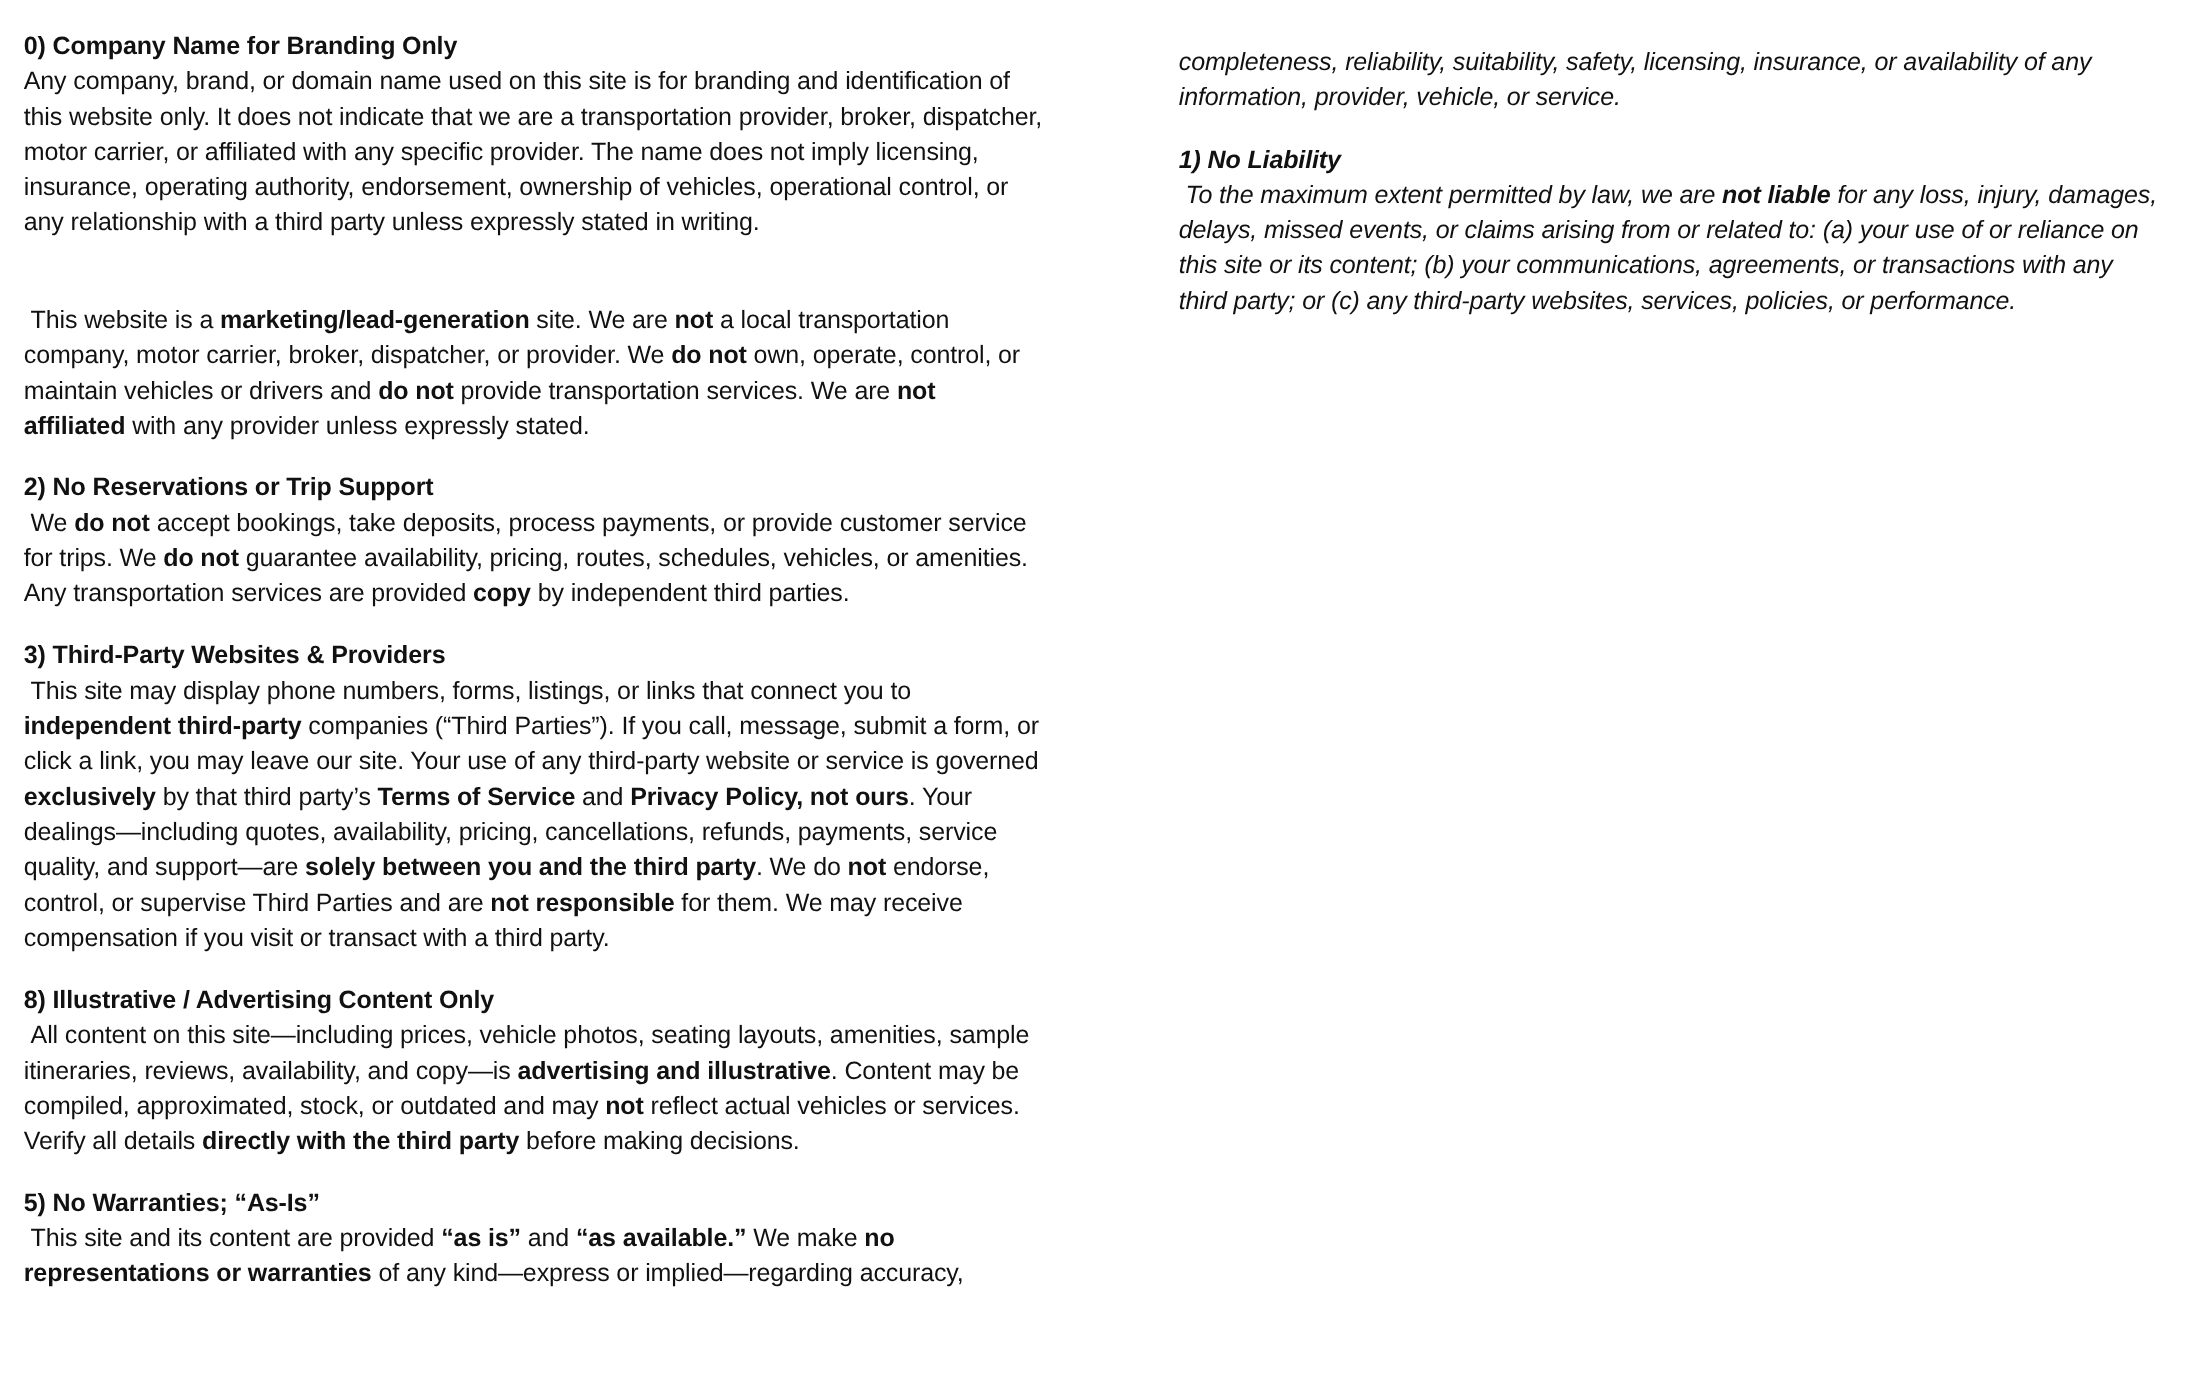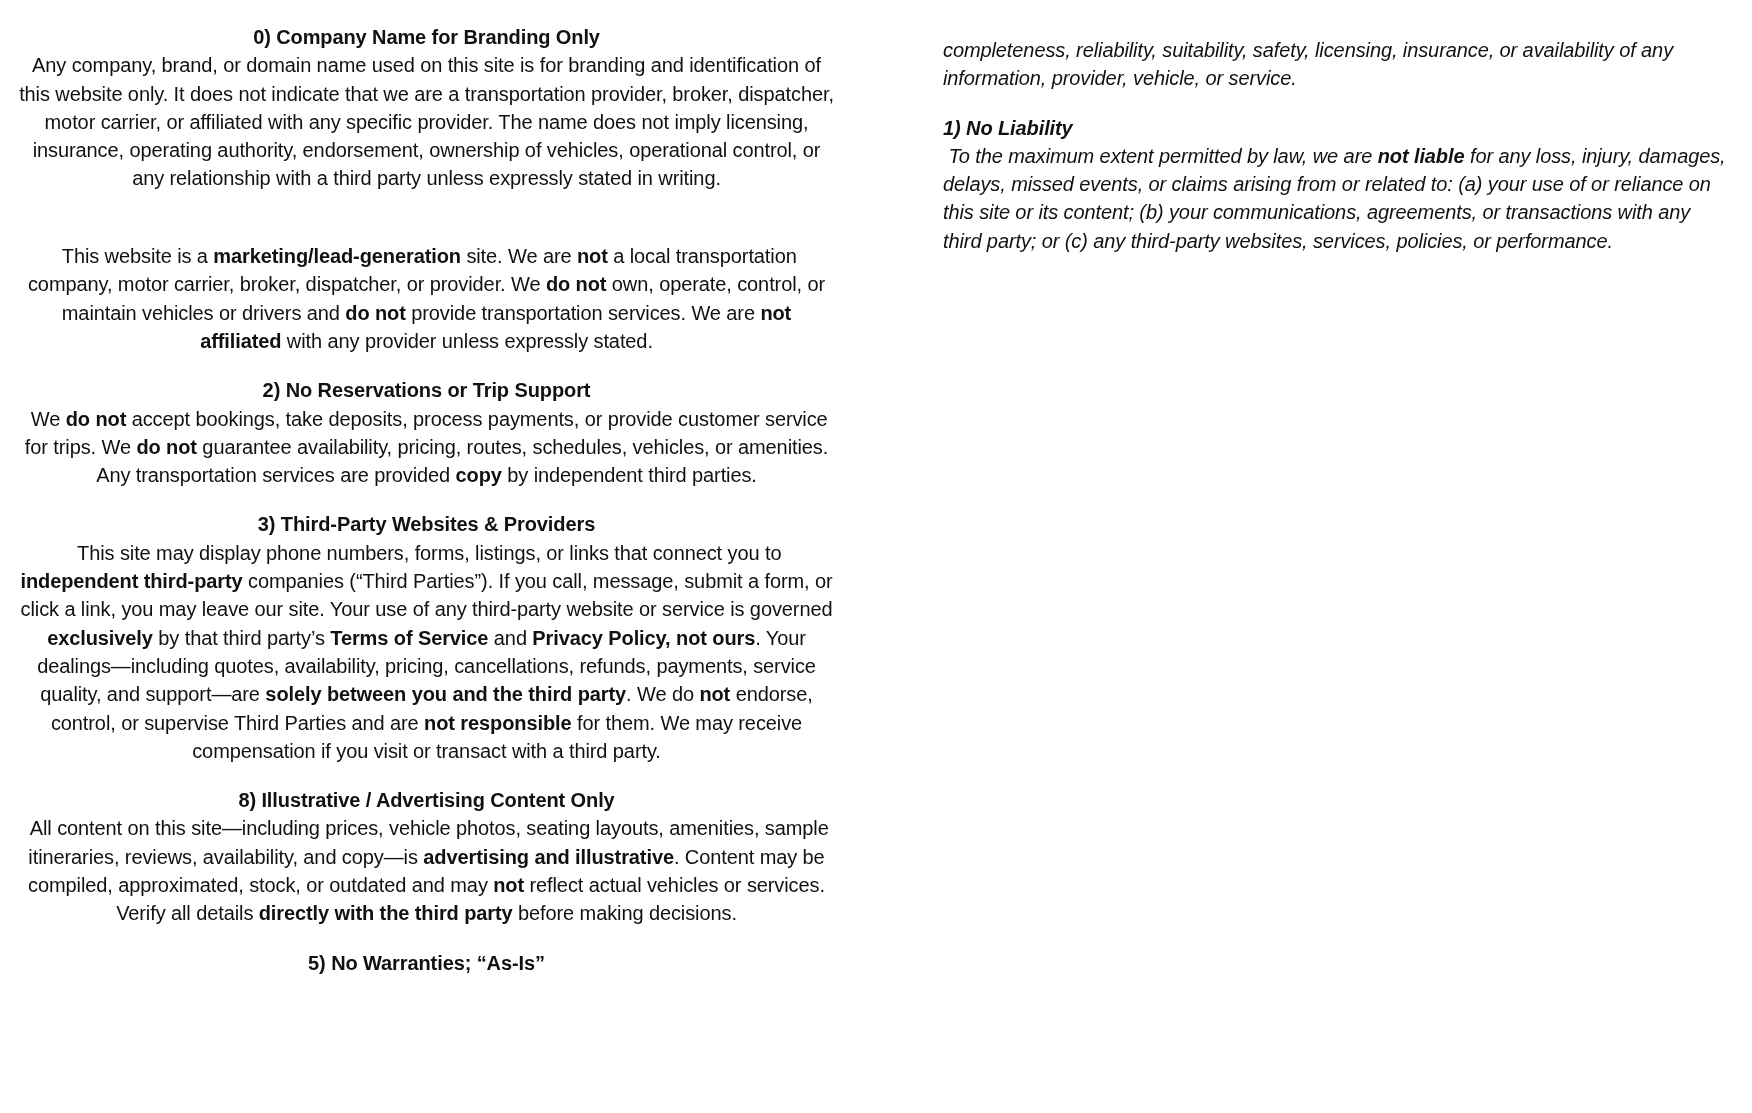--- a/index.html
+++ b/index.html
@@ -18,21 +18,21 @@
     letter-spacing: -0.1px;
   }
   .doc {
     box-sizing: border-box;
     display: flex;
     height: 100%;
     padding: 23px 20px 0 19px;
     gap: 109px;
   }
   .col { flex: none; }
-  .col-left  { width: 815px; text-align: center; }
+  .col-left  { width: 815px; }
   .col-right { width: 789px; padding-top: 13px; font-style: italic; }
   p.block {
     margin: 0 0 21px 0;
   }
   .hd {
     font-weight: 700;
   }
   .bd {
     white-space: pre-wrap; 
   }
@@ -65,20 +65,21 @@
       <span class="bd"><span> This site may display phone numbers, forms, listings, or links that connect you to </span><b>independent third-party</b><span> companies (“Third Parties”). If you call, message, submit a form, or click a link, you may leave our site. Your use of any third-party website or service is governed </span><b>exclusively</b><span> by that third party’s </span><b>Terms of Service</b><span> and </span><b>Privacy Policy,</b><span> </span><b>not ours</b><span>. Your dealings—including quotes, availability, pricing, cancellations, refunds, payments, service quality, and support—are </span><b>solely between you and the third party</b><span>. We do </span><b>not</b><span> endorse, control, or supervise Third Parties and are </span><b>not responsible</b><span> for them. We may receive compensation if you visit or transact with a third party.</span></span>
     </p>
 
     <p class="block">
       <b class="hd">8) Illustrative / Advertising Content Only</b><br>
       <span class="bd"><span> All content on this site—including prices, vehicle photos, seating layouts, amenities, sample itineraries, reviews, availability, and copy—is </span><b>advertising and illustrative</b><span>. Content may be compiled, approximated, stock, or outdated and may </span><b>not</b><span> reflect actual vehicles or services. Verify all details </span><b>directly with the third party</b><span> before making decisions.</span></span>
     </p>
 
     <p class="block">
       <b class="hd">5) No Warranties; “As-Is”</b><br>
+      <span class="bd"><span> This site and its content are provided </span><b>“as is”</b><span> and </span><b>“as available.”</b><span> We make </span><b>no representations or warranties</b><span> of any kind—express or implied—regarding accuracy,</span></span>
     </p>
 
   </div>
 
   <div class="col col-right">
 
     <p class="block">
       <span class="bd"><span>completeness, reliability, suitability, safety, licensing, insurance, or availability of any information, provider, vehicle, or service.</span></span>
     </p>
 

